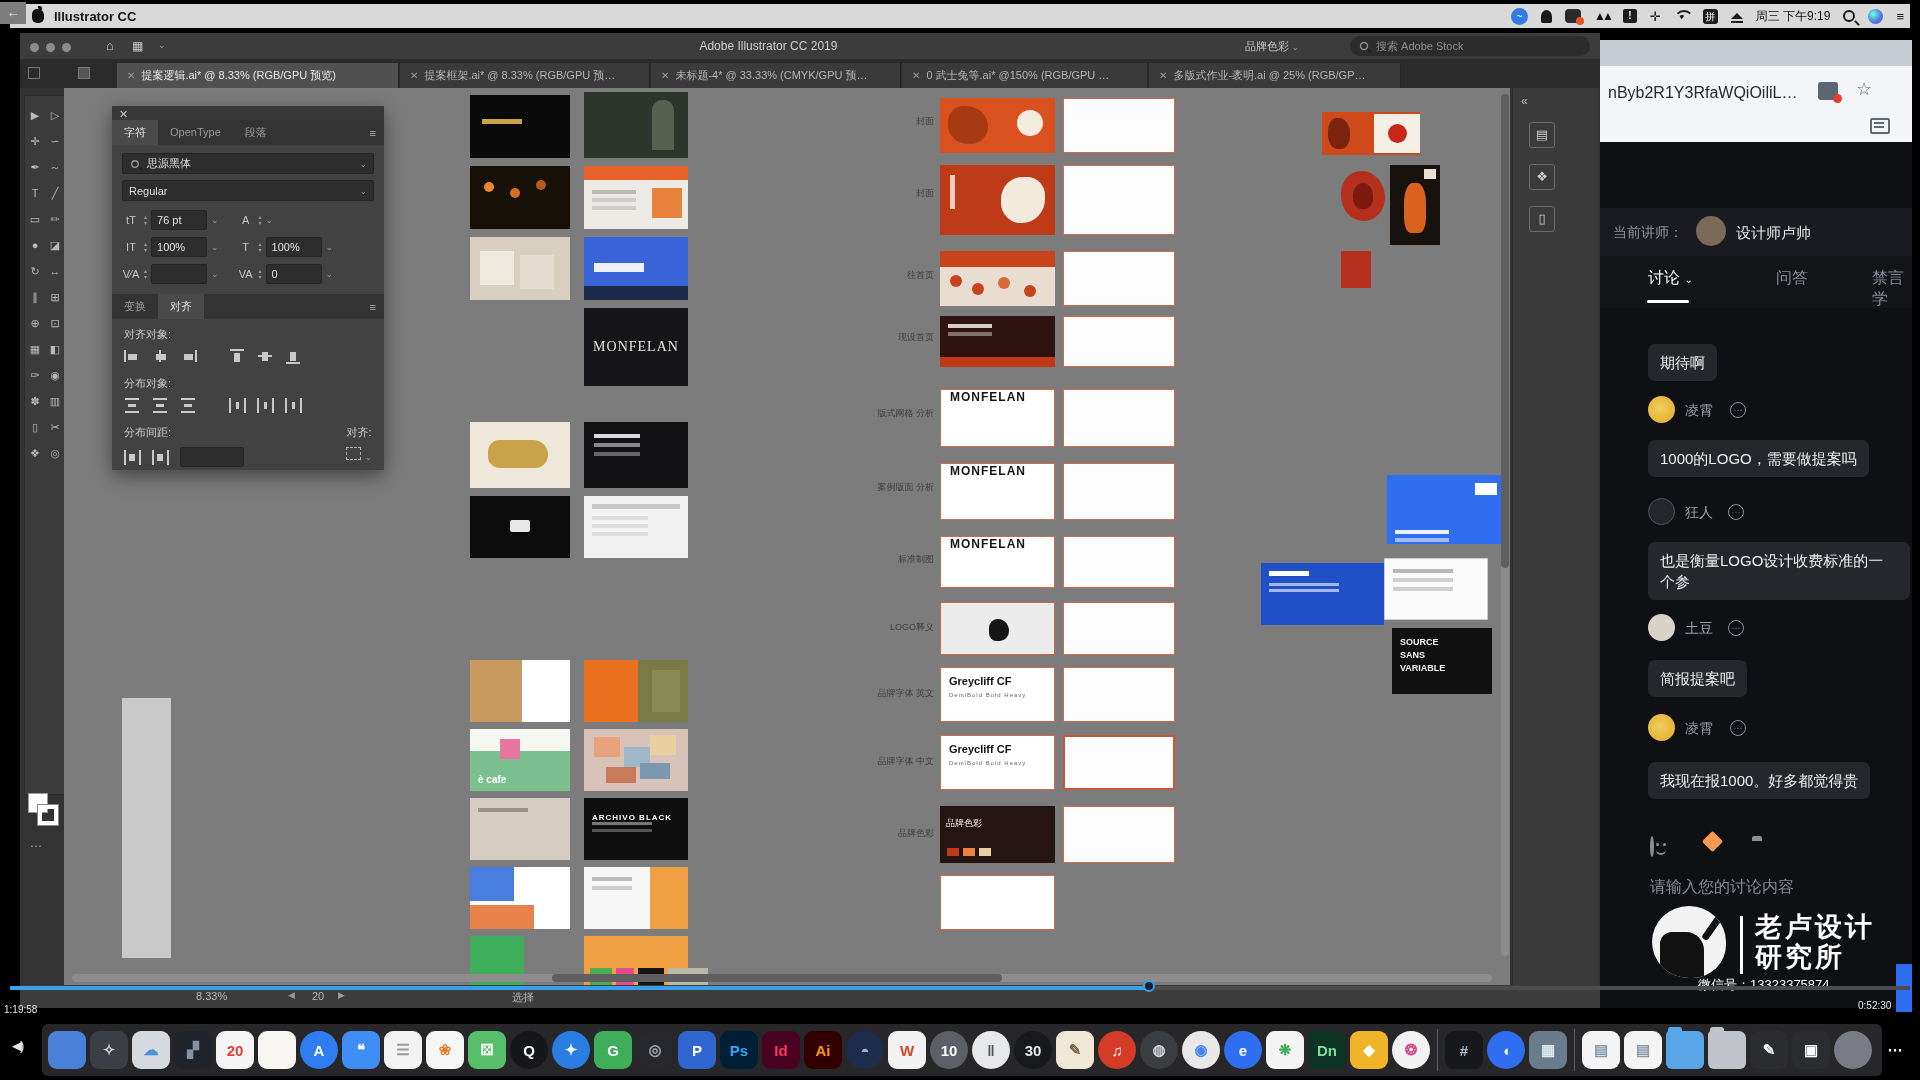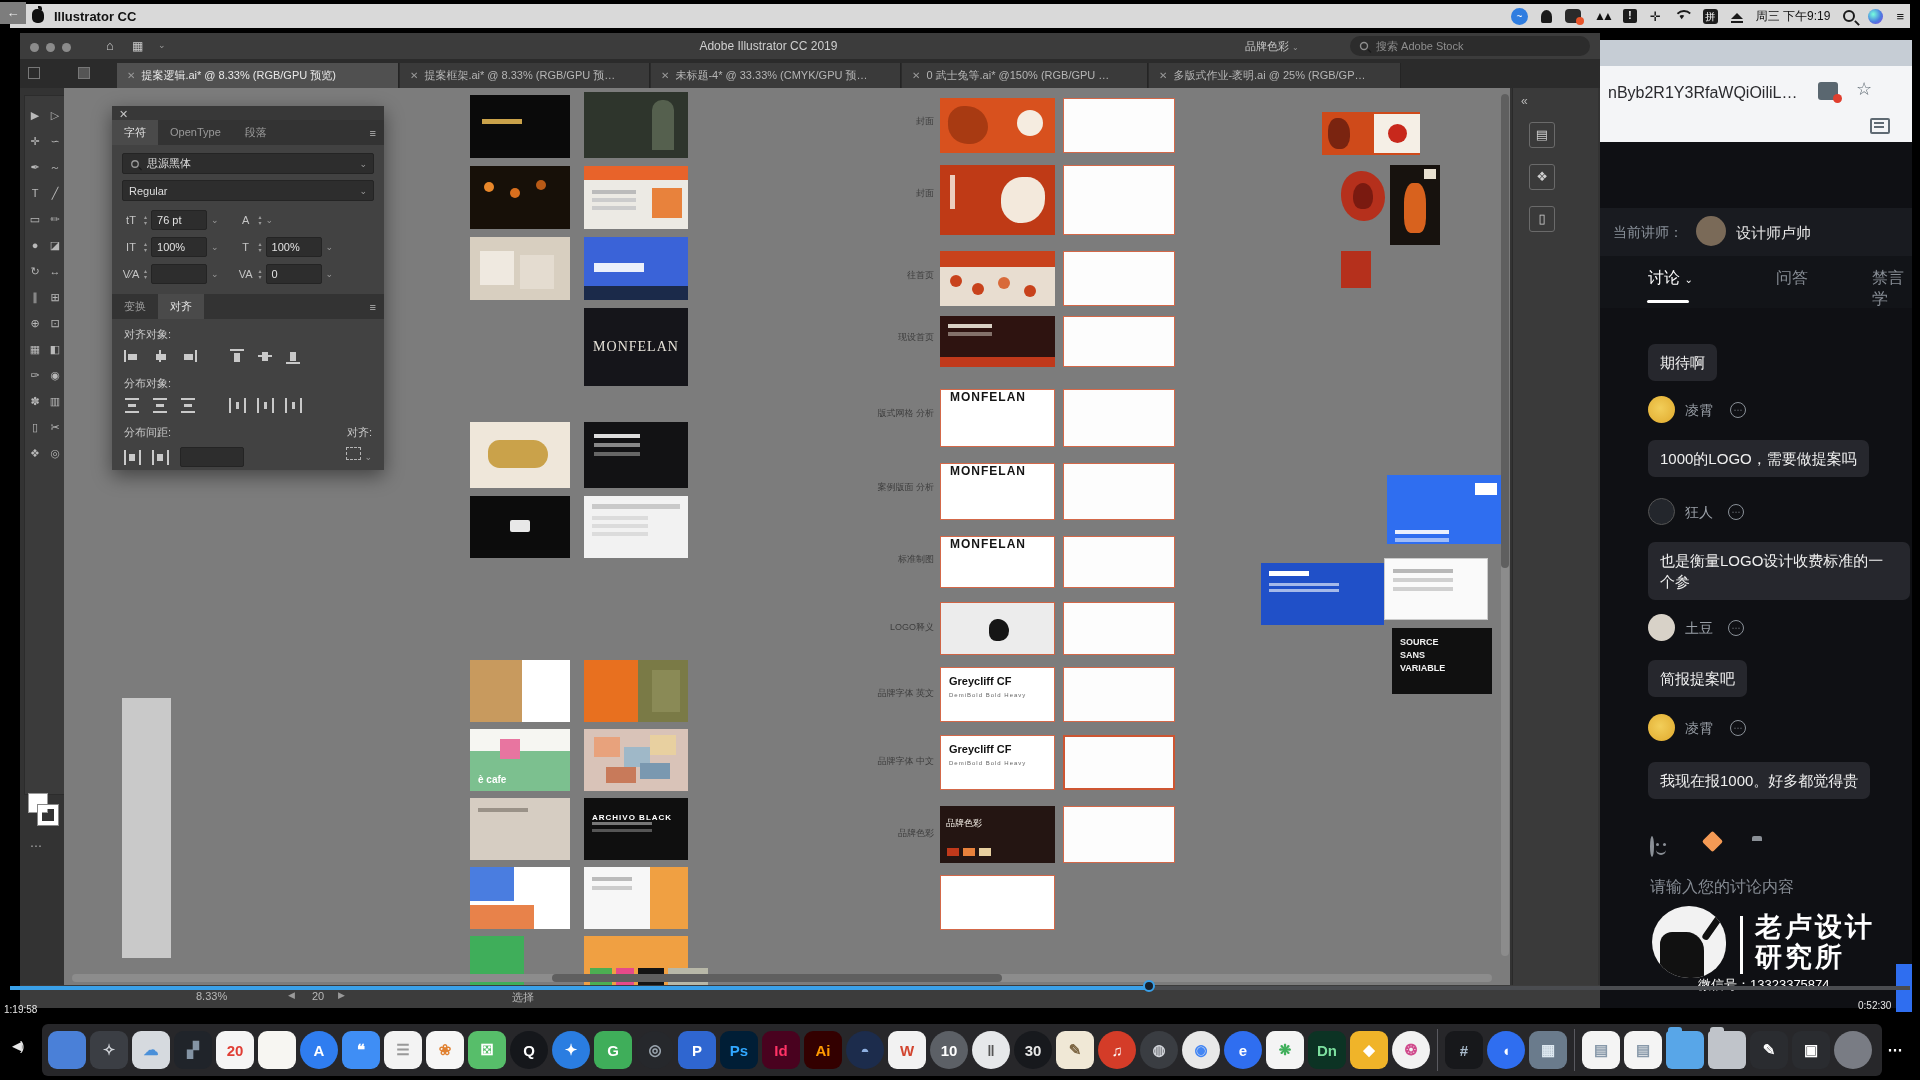--- a/index.html
+++ b/index.html
@@ -615,21 +615,21 @@
               <i style="left: 15px; top: 0px; width: 2px; height: 15px;"></i>
             </span>
             <span class="aicon">
               <i style="left: 0px; top: 0px; width: 2px; height: 15px;"></i>
               <i style="left: 5px; top: 4px; width: 6px; height: 7px;"></i>
               <i style="left: 15px; top: 0px; width: 2px; height: 15px;"></i>
             </span>
             <span class="vfield" style="width: 64px;"></span>
           </div>
       </div>
-      <div style="margin-left:auto;text-align:right">
+      <div style="margin-left:auto;">
         <div class="seclabel">对齐:</div>
         <div style="margin-top:7px">
           <span class="dashedbox"></span>
           <span style="font-size:9px;color:#9a9a9a">⌄</span>
         </div>
       </div>
     </div>
   </div>
 </div>
 

